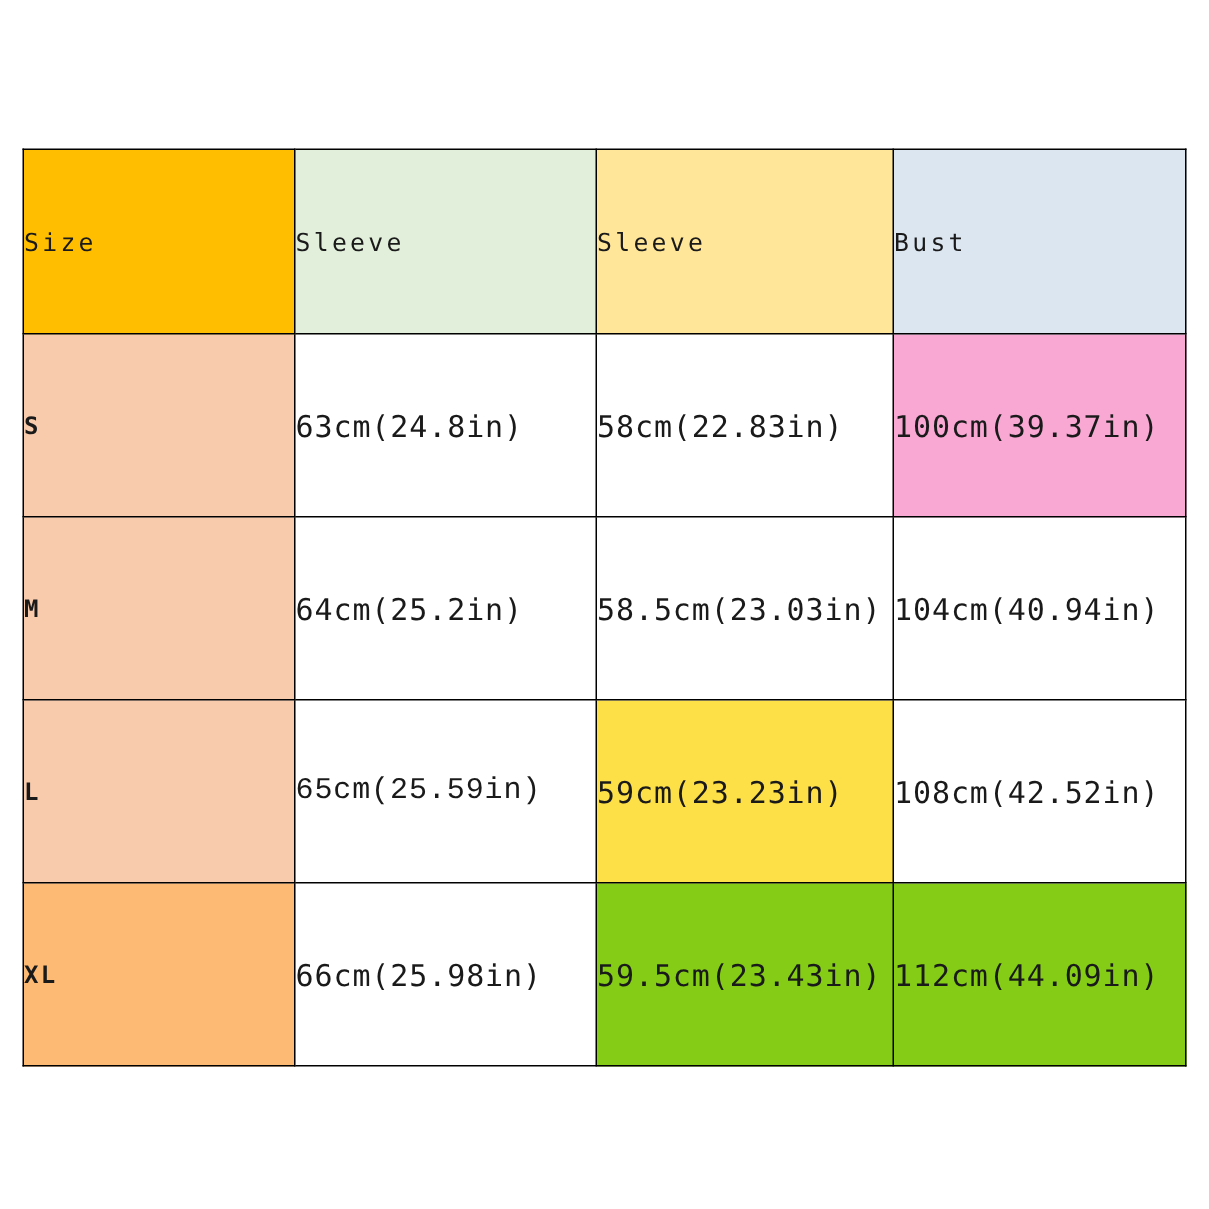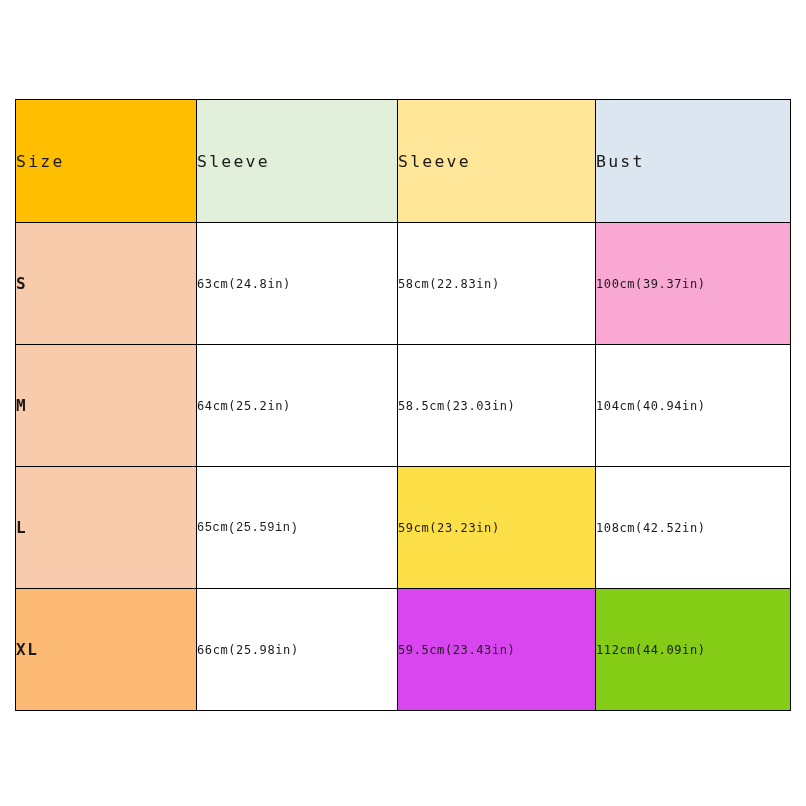--- a/index.html
+++ b/index.html
@@ -36,21 +36,21 @@
     font-weight: normal;
     color: #1a1a1a;
   }
   .size-table th {
     height: 122px;
     font-size: 16.5px;
     letter-spacing: 2.2px;
   }
   .size-table td {
     height: 121px;
-    font-size: 12px;
+    font-size: 20px;
     letter-spacing: 0.6px;
   }
   td.size-cell {
     font-size: 16px;
     letter-spacing: 1.5px;
     font-weight: bold;
   }
   col.c-size   { width: 181px; }
   col.c-length { width: 201px; }
   col.c-sleeve { width: 198px; }
@@ -96,19 +96,19 @@
       <tr>
         <td class="size-cell" style="background:#F8CBAD;">L</td>
         <td style="background:#FFFFFF;font-family:Liberation Mono, monospace;">65cm(25.59in)</td>
         <td style="background:#fde047;">59cm(23.23in)</td>
         <td style="background:#FFFFFF;">108cm(42.52in)</td>
       </tr>
 
       <tr>
         <td class="size-cell" style="background:#fdba74;">XL</td>
         <td style="background:#FFFFFF;">66cm(25.98in)</td>
-        <td style="background:#d946ef;">59.5cm(23.43in)</td>
+        <td style="background:#84cc16;">59.5cm(23.43in)</td>
         <td style="background:#84cc16;">112cm(44.09in)</td>
       </tr>
     </tbody>
   </table>
 
 </div>
 
 </body></html>

